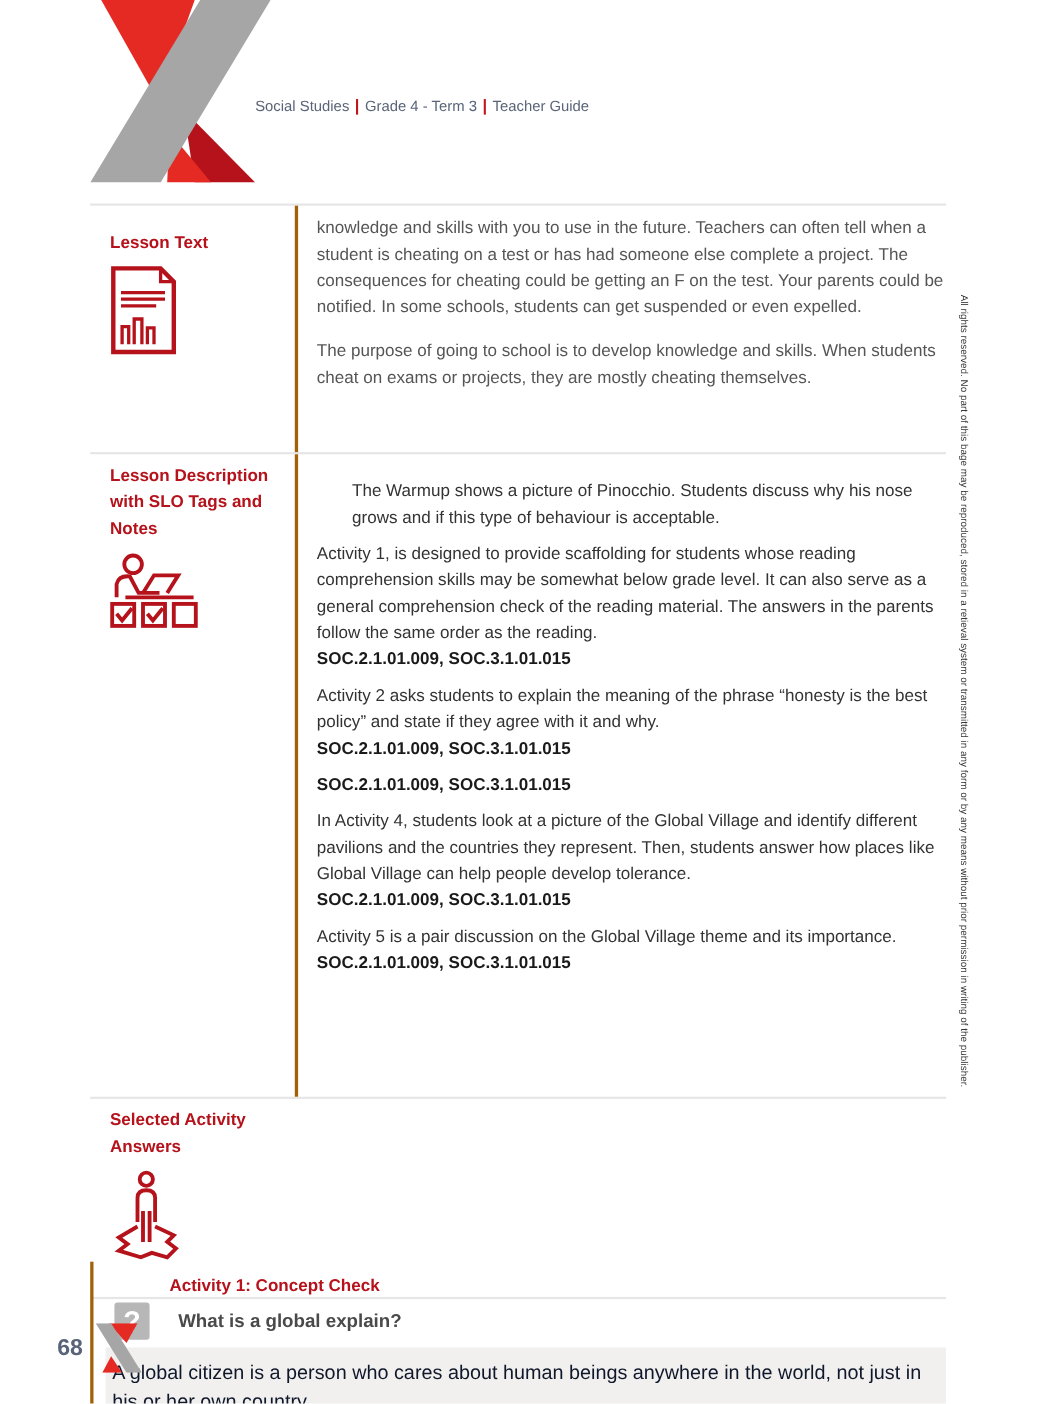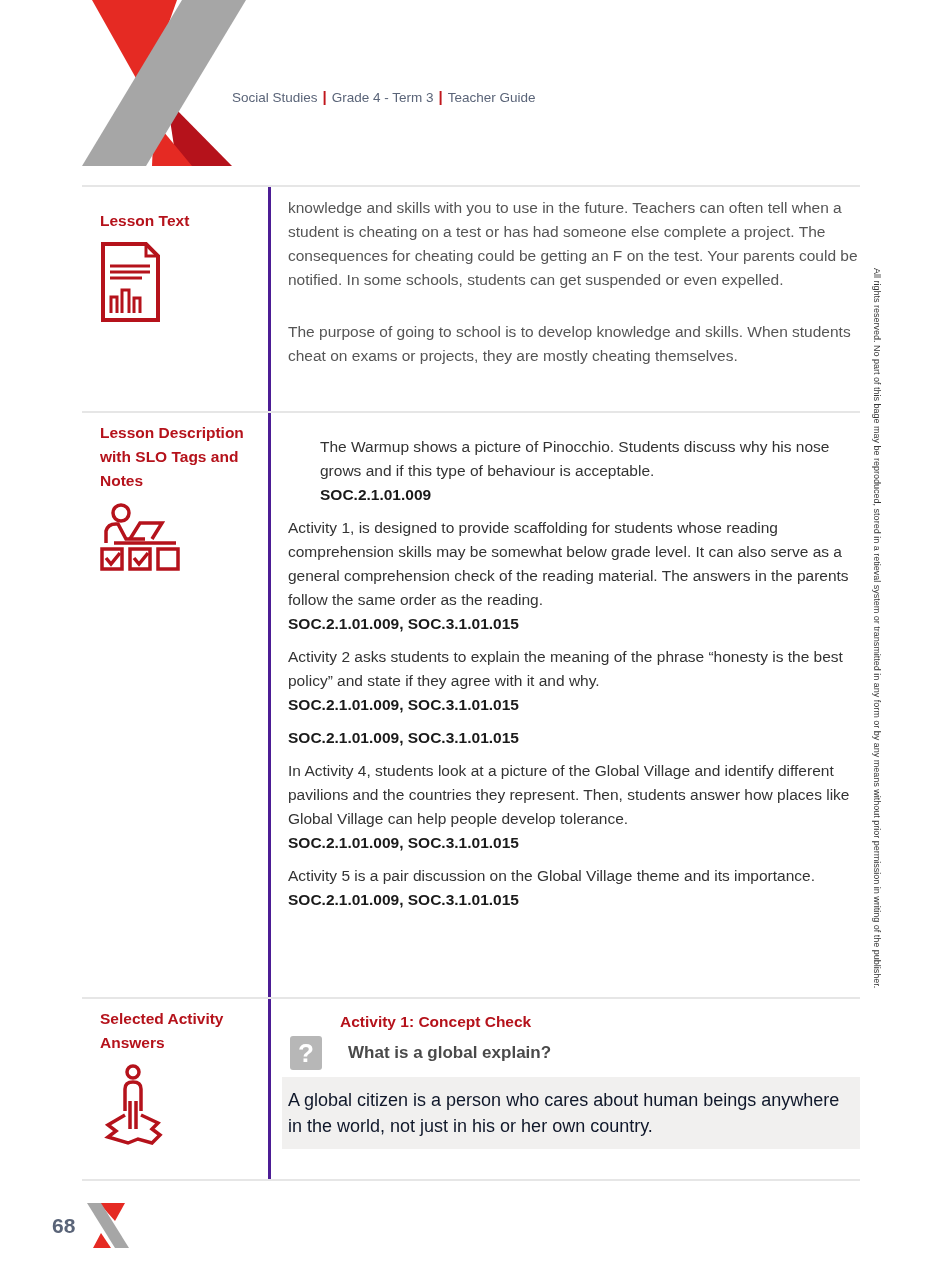--- a/index.html
+++ b/index.html
@@ -7,27 +7,27 @@
          font-family: "Liberation Sans", "DejaVu Sans", sans-serif; color: #4a4a4a; }
 
   .logo-top { position: absolute; left: 82px; top: 0; width: 164px; height: 166px; }
   .header-line { position: absolute; left: 232px; top: 88px; font-size: 13.5px; color: #5a6478; white-space: nowrap; }
   .header-line .sep { color: #c0161c; font-weight: bold; margin: 0 5px; font-size: 15px; }
 
   .table { position: absolute; left: 82px; top: 185px; width: 778px; }
   .row { display: flex; border-top: 2px solid #e6e6e6; }
   .row:last-child { border-bottom: 2px solid #e6e6e6; }
   .label-col { width: 186px; padding-left: 18px; box-sizing: border-box; }
-  .content-col { flex: 1; border-left: 3px solid #4c1d95; padding: 0 0 0 17px; }
+  .content-col { flex: 1; border-left: 3px solid #a16207; padding: 0 0 0 17px; }
 
   .section-label { color: #b5121b; font-weight: bold; font-size: 15.5px; line-height: 24px; }
   .icon { display: block; margin-top: 8px; }
 
   .para { font-size: 15.5px; line-height: 24px; color: #555; margin: 0; }
-  .para + .para { margin-top: 28px; }
+  .para + .para { margin-top: 16px; }
   .slo { font-weight: bold; color: #1a1a1a; font-size: 15.5px; line-height: 24px; }
   .block { margin-top: 9px; }
   .block:first-child { margin-top: 0; margin-left: 32px; }
   .desc-text { font-size: 15.5px; line-height: 24px; color: #333; }
 
   .act-title { color: #b5121b; font-weight: bold; font-size: 15.5px; margin: 14px 0 0 52px; }
   .instructions { font-size: 15.5px; color: #555; margin-top: 12px; }
   .question-row { display: flex; align-items: center; margin-top: 4px; height: 36px; }
   .q-icon { width: 32px; height: 34px; background: #b7b7b7; border-radius: 3px; color: #fff;
             font-weight: bold; font-size: 26px; text-align: center; line-height: 34px; margin-left: 2px; }
@@ -87,21 +87,20 @@
         <rect x="2" y="48" width="20" height="20" fill="none" stroke="#b5121b" stroke-width="3.5"></rect>
         <rect x="30" y="48" width="20" height="20" fill="none" stroke="#b5121b" stroke-width="3.5"></rect>
         <rect x="58" y="48" width="20" height="20" fill="none" stroke="#b5121b" stroke-width="3.5"></rect>
         <path d="M6 57 L11 63 L20 52" fill="none" stroke="#b5121b" stroke-width="3.5"></path>
         <path d="M34 57 L39 63 L48 52" fill="none" stroke="#b5121b" stroke-width="3.5"></path>
       </svg>
     </div>
     <div class="content-col" style="padding-top:22px;">
       <div class="block">
         <div class="desc-text">The Warmup shows a picture of Pinocchio.  Students discuss why his nose grows and if this type of behaviour is acceptable.</div>
-        <div class="slo">SOC.2.1.01.009</div>
       </div>
       <div class="block">
         <div class="desc-text">Activity 1, is designed to provide scaffolding for students whose reading comprehension skills may be somewhat below grade level.  It can also serve as a general comprehension check of the reading material. The answers in the parents follow the same order as the reading.</div>
         <div class="slo">SOC.2.1.01.009, SOC.3.1.01.015</div>
       </div>
       <div class="block">
         <div class="desc-text">Activity 2 asks students to explain the meaning of the phrase “honesty is the best policy” and state if they agree with it and why.</div>
         <div class="slo">SOC.2.1.01.009, SOC.3.1.01.015</div>
       </div>
       <div class="block">
@@ -111,21 +110,21 @@
         <div class="desc-text">In Activity 4, students look at a picture of the Global Village and identify different pavilions and the countries they represent.  Then, students answer how places like Global Village can help people develop tolerance.</div>
         <div class="slo">SOC.2.1.01.009, SOC.3.1.01.015</div>
       </div>
       <div class="block">
         <div class="desc-text">Activity 5 is a pair discussion on the Global Village theme and its importance.</div>
         <div class="slo">SOC.2.1.01.009, SOC.3.1.01.015</div>
       </div>
     </div>
   </div>
 
-  <div class="row" style="height:180px;">
+  <div class="row" style="height:180px;flex-direction:column;">
     <div class="label-col" style="padding-top:8px;">
       <div class="section-label">Selected Activity Answers</div>
       <svg class="icon" width="66" height="84" viewBox="0 0 66 84">
         <circle cx="33" cy="9" r="6" fill="none" stroke="#b5121b" stroke-width="3.5"></circle>
         <path d="M25 48 V26 Q25 19 33 19 Q41 19 41 26 V48" fill="none" stroke="#b5121b" stroke-width="3.5"></path>
         <line x1="30" y1="38" x2="30" y2="66" stroke="#b5121b" stroke-width="3.5"></line>
         <line x1="36" y1="38" x2="36" y2="66" stroke="#b5121b" stroke-width="3.5"></line>
         <path d="M25 52 L8 62 L16 68 L8 74 L28 80 L38 76 L52 80 L60 72 L52 66 L58 60 L41 52" fill="none" stroke="#b5121b" stroke-width="3.5"></path>
       </svg>
     </div>

